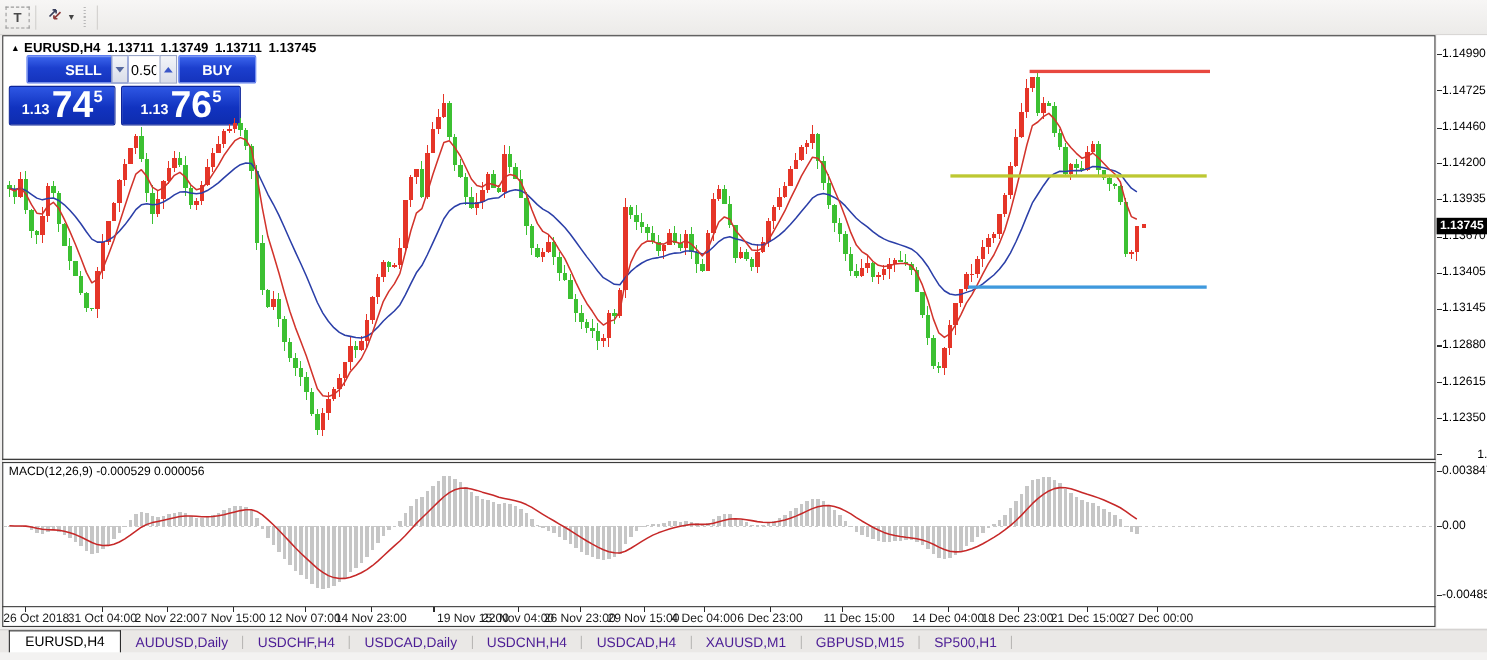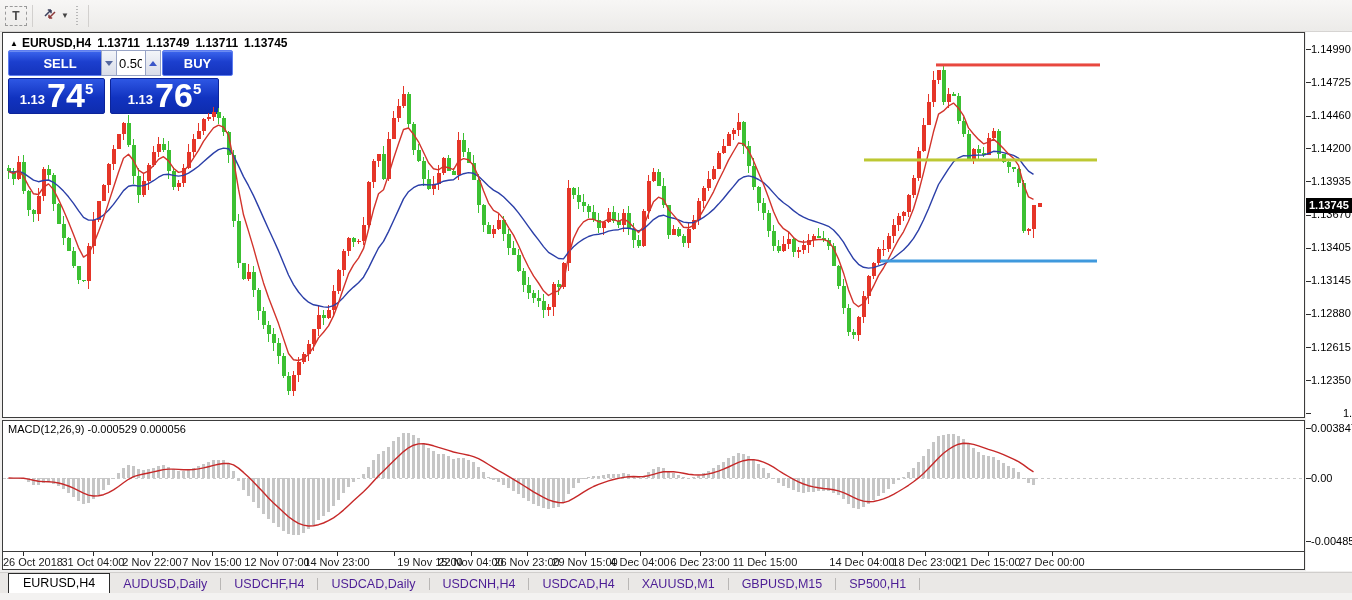--- a/index.html
+++ b/index.html
@@ -35,21 +35,21 @@
   #macd-label{position:absolute;left:8px;top:423px;font-size:11px;color:#000;}
   .plabel{position:absolute;left:1311px;font-size:11px;color:#000;white-space:nowrap;}
   .tlabel{position:absolute;top:556px;font-size:11px;color:#1a1a1a;white-space:nowrap;width:90px;text-align:center;}
   #price-tag{position:absolute;left:1306px;width:46px;height:15px;background:#000;color:#fff;
     font-size:11px;font-weight:bold;line-height:15px;padding-left:3px;box-sizing:border-box;}
   
   #trade-panel{position:absolute;left:8px;top:50px;width:211px;height:64px;}
   .ocp-btn{position:absolute;top:0;height:26px;box-sizing:border-box;border:1px solid #5d7df0;border-radius:2px;
     background:linear-gradient(180deg,#3c66ee,#1c3fce 45%,#1433bc);color:#fff;font-size:13px;font-weight:bold;
     display:flex;align-items:center;justify-content:center;box-shadow:inset 0 1px rgba(255,255,255,.25);cursor:pointer;}
-  #sell-btn{left:0;width:104px;}
+  #sell-btn{left:16px;width:104px;}
   #buy-btn{left:154px;width:71px;}
   #vol-stepper{position:absolute;left:93px;top:0;width:61px;height:26px;display:flex;box-sizing:border-box;}
   .step-btn{width:16px;height:26px;box-sizing:border-box;border:1px solid #98a4c6;
     background:linear-gradient(180deg,#f3f5f9,#d9dde9);display:flex;align-items:center;justify-content:center;cursor:pointer;}
   .tri-down{width:0;height:0;border-left:4px solid transparent;border-right:4px solid transparent;border-top:5px solid #55689f;}
   .tri-up{width:0;height:0;border-left:4px solid transparent;border-right:4px solid transparent;border-bottom:5px solid #3a56c8;}
   #vol-input{width:28px;height:26px;box-sizing:border-box;border:1px solid #98a4c6;border-left:none;border-right:none;
     font-size:13px;text-align:right;padding-right:3px;font-family:"Liberation Sans",sans-serif;outline:none;}
   .price-block{position:absolute;top:28px;height:36px;box-sizing:border-box;border:1px solid #0c249a;border-radius:2px;
     background:linear-gradient(180deg,#2e57e4,#1133c0 55%,#0e2cae);color:#fff;
@@ -846,17 +846,17 @@
 <div class="tlabel" style="left: 107px;">2 Nov 22:00</div>
 <div class="tlabel" style="left: 167px;">7 Nov 15:00</div>
 <div class="tlabel" style="left: 232px;">12 Nov 07:00</div>
 <div class="tlabel" style="left: 292px;">14 Nov 23:00</div>
 <div class="tlabel" style="left: 349px; margin-left: 36px;">19 Nov 15:00</div>
 <div class="tlabel" style="left: 426px;">22 Nov 04:00</div>
 <div class="tlabel" style="left: 482px;">26 Nov 23:00</div>
 <div class="tlabel" style="left: 540px;">29 Nov 15:00</div>
 <div class="tlabel" style="left: 595px;">4 Dec 04:00</div>
 <div class="tlabel" style="left: 655px;">6 Dec 23:00</div>
-<div class="tlabel" style="left: 720px;">11 Dec 15:00</div>
+<div class="tlabel" style="left: 720px; padding-left: 16px;">11 Dec 15:00</div>
 <div class="tlabel" style="left: 817px;">14 Dec 04:00</div>
 <div class="tlabel" style="left: 880px;">18 Dec 23:00</div>
 <div class="tlabel" style="left: 943px;">21 Dec 15:00</div>
 <div class="tlabel" style="left: 1007px;">27 Dec 00:00</div>
 
 </body></html>

